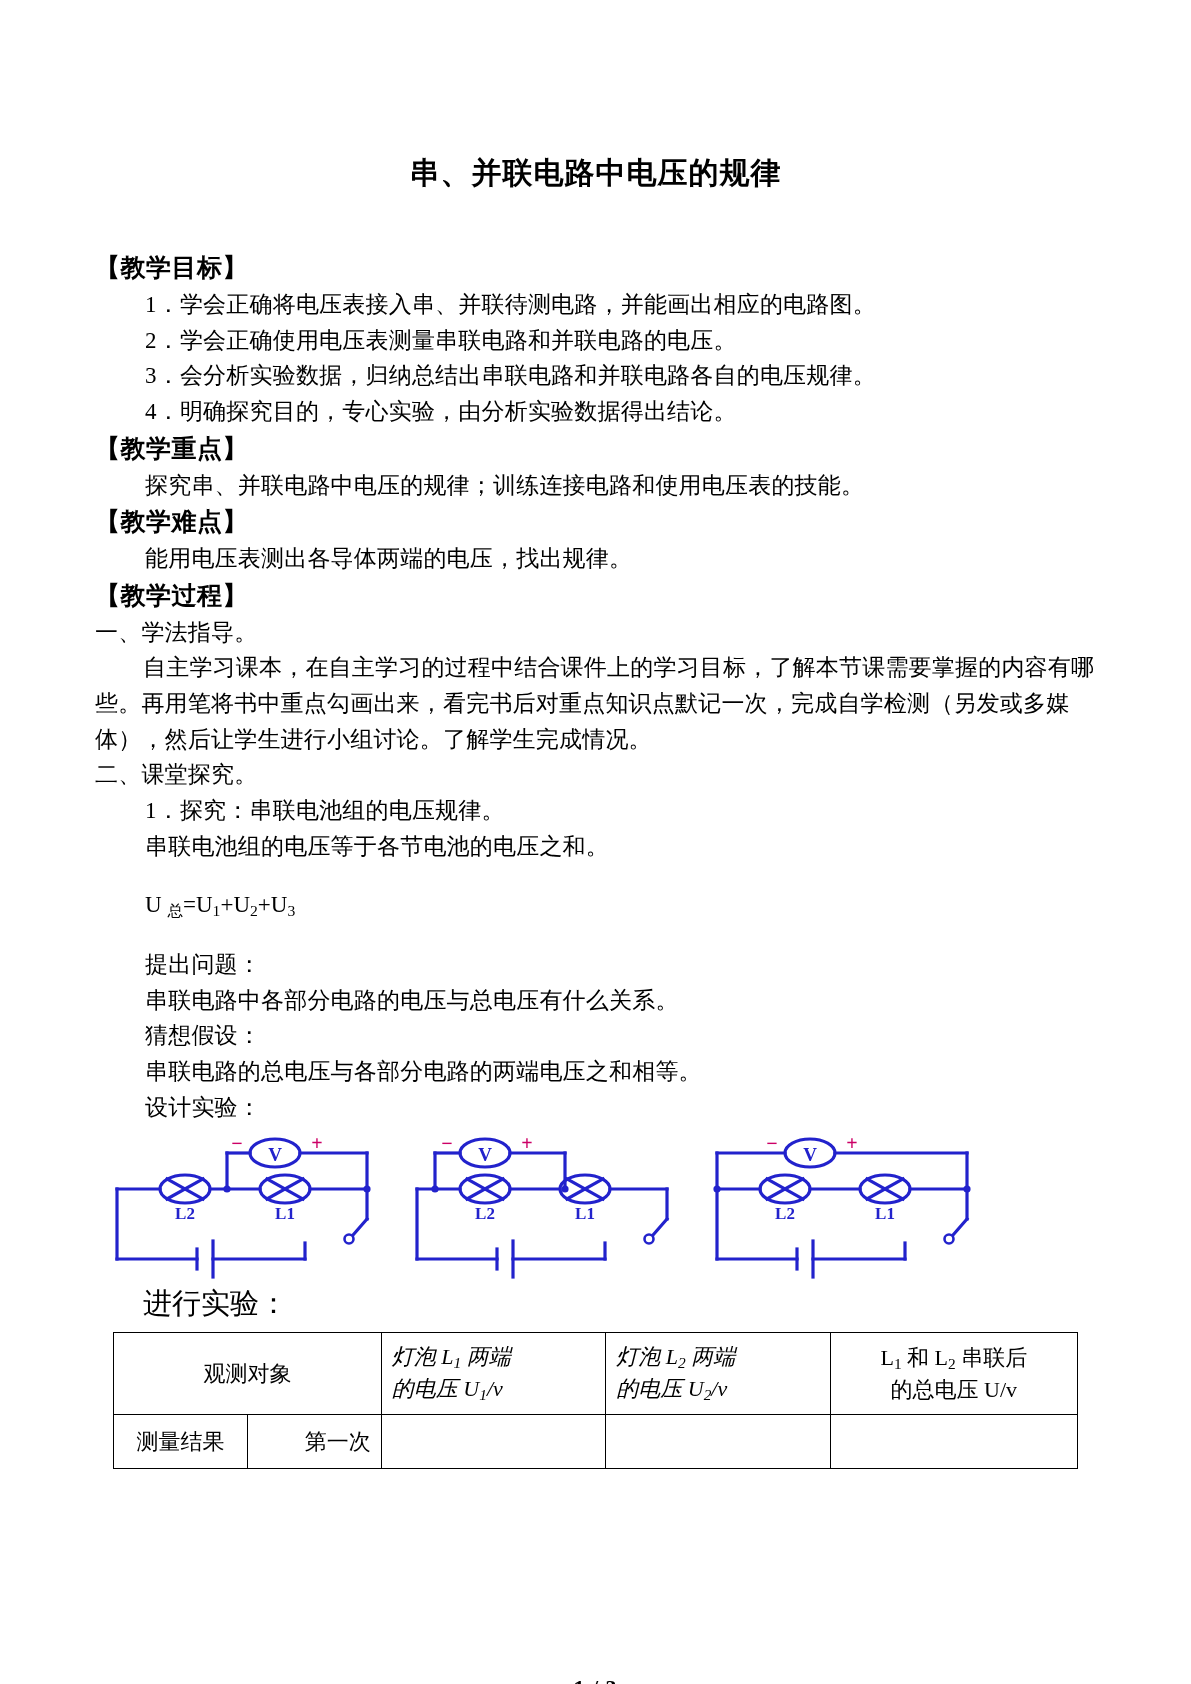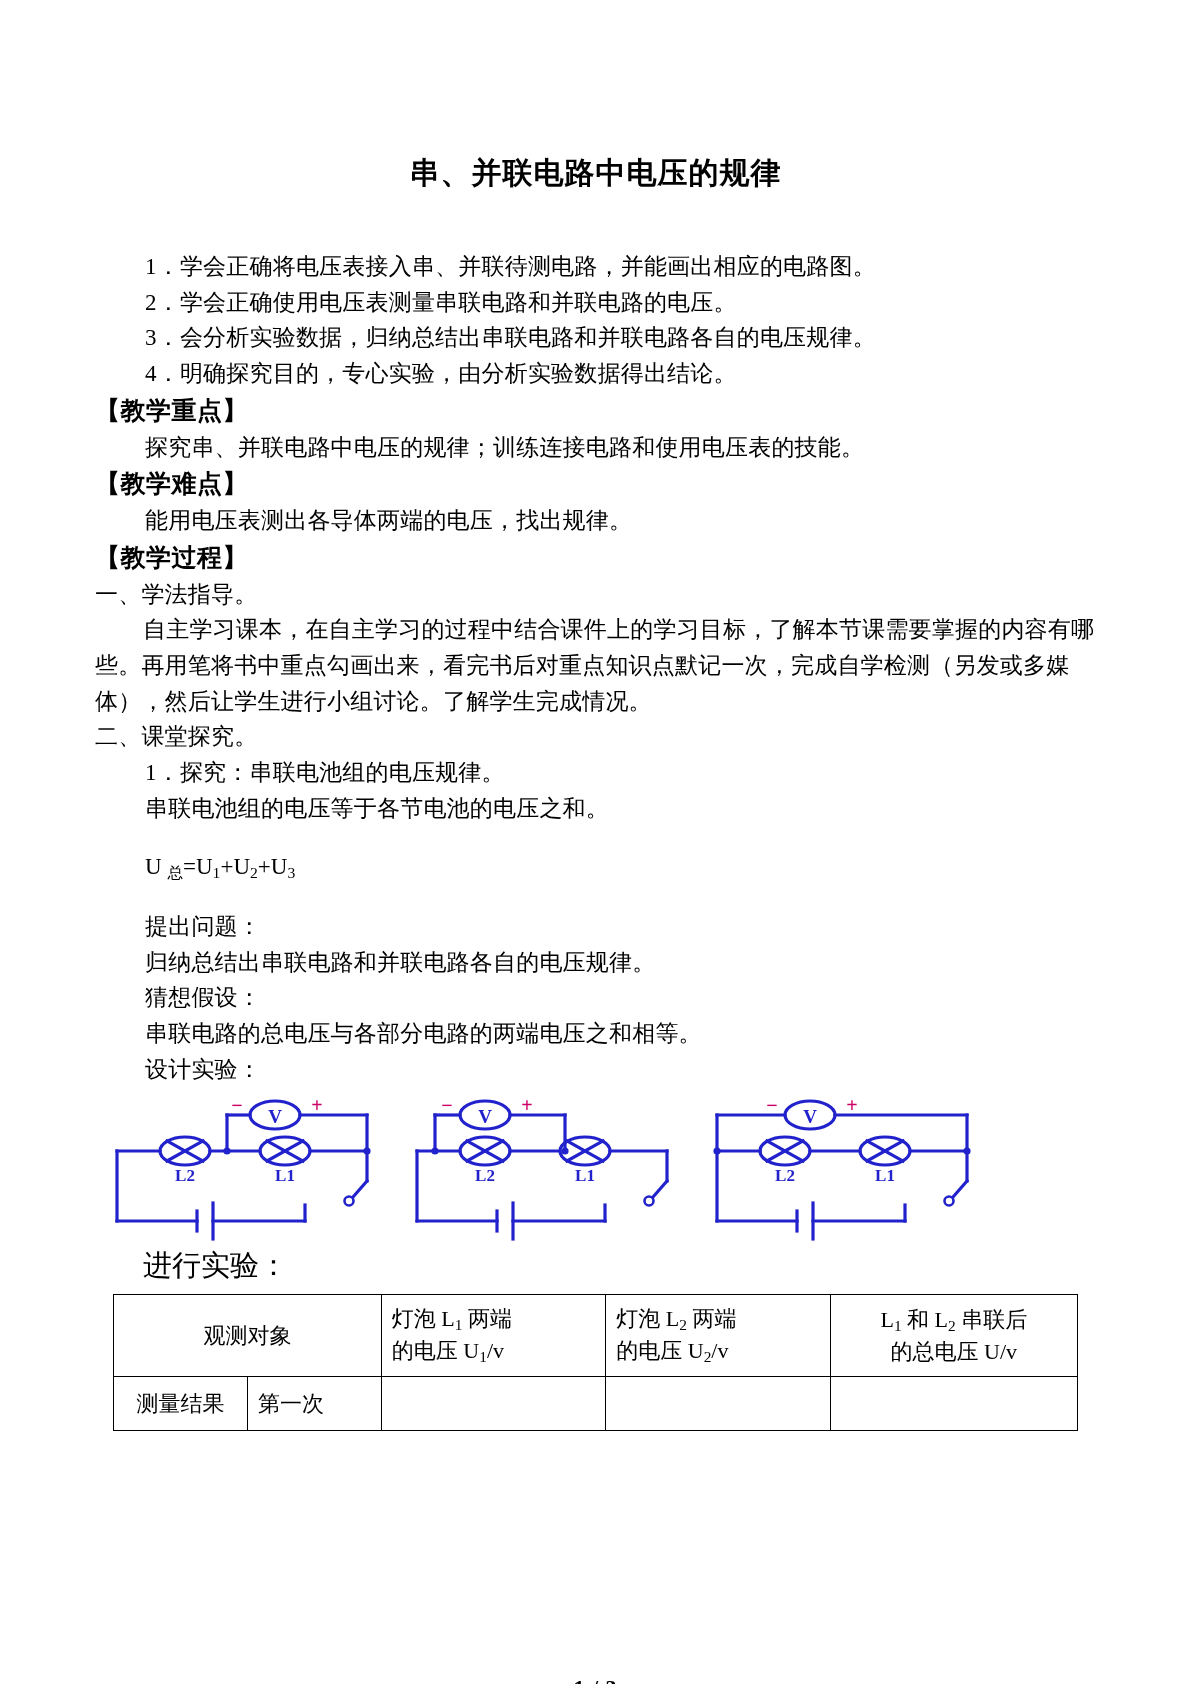--- a/index.html
+++ b/index.html
@@ -68,24 +68,24 @@
   }
   table.data-table td, table.data-table th {
     border: 1.5px solid #000;
     font-size: 22px;
     font-weight: normal;
     padding: 9px 10px;
     vertical-align: middle;
     line-height: 1.35;
   }
   th.col-obj { width: 222px; text-align: center; }
-  th.col-u { width: 186px; text-align: left; }
+  th.col-u { width: 186px; text-align: left; font-style: italic; }
   th.col-u3 { width: 205px; text-align: center; }
   td.rowlabel { text-align: center; width: 118px; }
-  td.rowsub { text-align: left; width: 104px; }
+  td.rowsub { text-align: right; width: 104px; }
   td.blank { height: 54px; }
   .hdr-cell { height: 82px; }
   .hdr-line { display: block; }
   .hdr-center { text-align: center; }
   sub.sm { font-size: 0.7em; vertical-align: -0.25em; }
 
   .footer {
     position: absolute;
     left: 0;
     right: 0;
@@ -98,20 +98,21 @@
 </style>
 </head>
 <body>
 
 <div class="page">
 
   <h1 class="doc-title">串、并联电路中电压的规律</h1>
 
   <div class="spacer-top"></div>
 
+  <p class="section-head">【教学目标】</p>
   <p class="body-line list-item">1．学会正确将电压表接入串、并联待测电路，并能画出相应的电路图。</p>
   <p class="body-line list-item">2．学会正确使用电压表测量串联电路和并联电路的电压。</p>
   <p class="body-line list-item">3．会分析实验数据，归纳总结出串联电路和并联电路各自的电压规律。</p>
   <p class="body-line list-item">4．明确探究目的，专心实验，由分析实验数据得出结论。</p>
 
   <p class="section-head">【教学重点】</p>
   <p class="body-line list-item">探究串、并联电路中电压的规律；训练连接电路和使用电压表的技能。</p>
 
   <p class="section-head">【教学难点】</p>
   <p class="body-line list-item">能用电压表测出各导体两端的电压，找出规律。</p>
@@ -119,21 +120,21 @@
   <p class="section-head">【教学过程】</p>
   <p class="body-line flush">一、学法指导。</p>
   <p class="body-line indent-para">自主学习课本，在自主学习的过程中结合课件上的学习目标，了解本节课需要掌握的内容有哪些。再用笔将书中重点勾画出来，看完书后对重点知识点默记一次，完成自学检测（另发或多媒体），然后让学生进行小组讨论。了解学生完成情况。</p>
   <p class="body-line flush">二、课堂探究。</p>
   <p class="body-line list-item">1．探究：串联电池组的电压规律。</p>
   <p class="body-line list-item">串联电池组的电压等于各节电池的电压之和。</p>
 
   <p class="formula"><span>U</span> <sub>总</sub><span>=U</span><sub>1</sub><span>+U</span><sub>2</sub><span>+U</span><sub>3</sub></p>
 
   <p class="body-line list-item">提出问题：</p>
-  <p class="body-line list-item">归纳总结出串联电路和并联电路各自的电压规律。</p>
+  <p class="body-line list-item">串联电路中各部分电路的电压与总电压有什么关系。</p>
   <p class="body-line list-item">猜想假设：</p>
   <p class="body-line list-item">串联电路的总电压与各部分电路的两端电压之和相等。</p>
   <p class="body-line list-item">设计实验：</p>
 
   <div class="circuits">
 
     <svg class="circuit-svg" width="300" height="150" viewBox="0 0 300 150">
       <g stroke="#2222cc" stroke-width="3.2" fill="none" stroke-linecap="square">
 
         <line x1="12" y1="58" x2="55" y2="58"></line>

